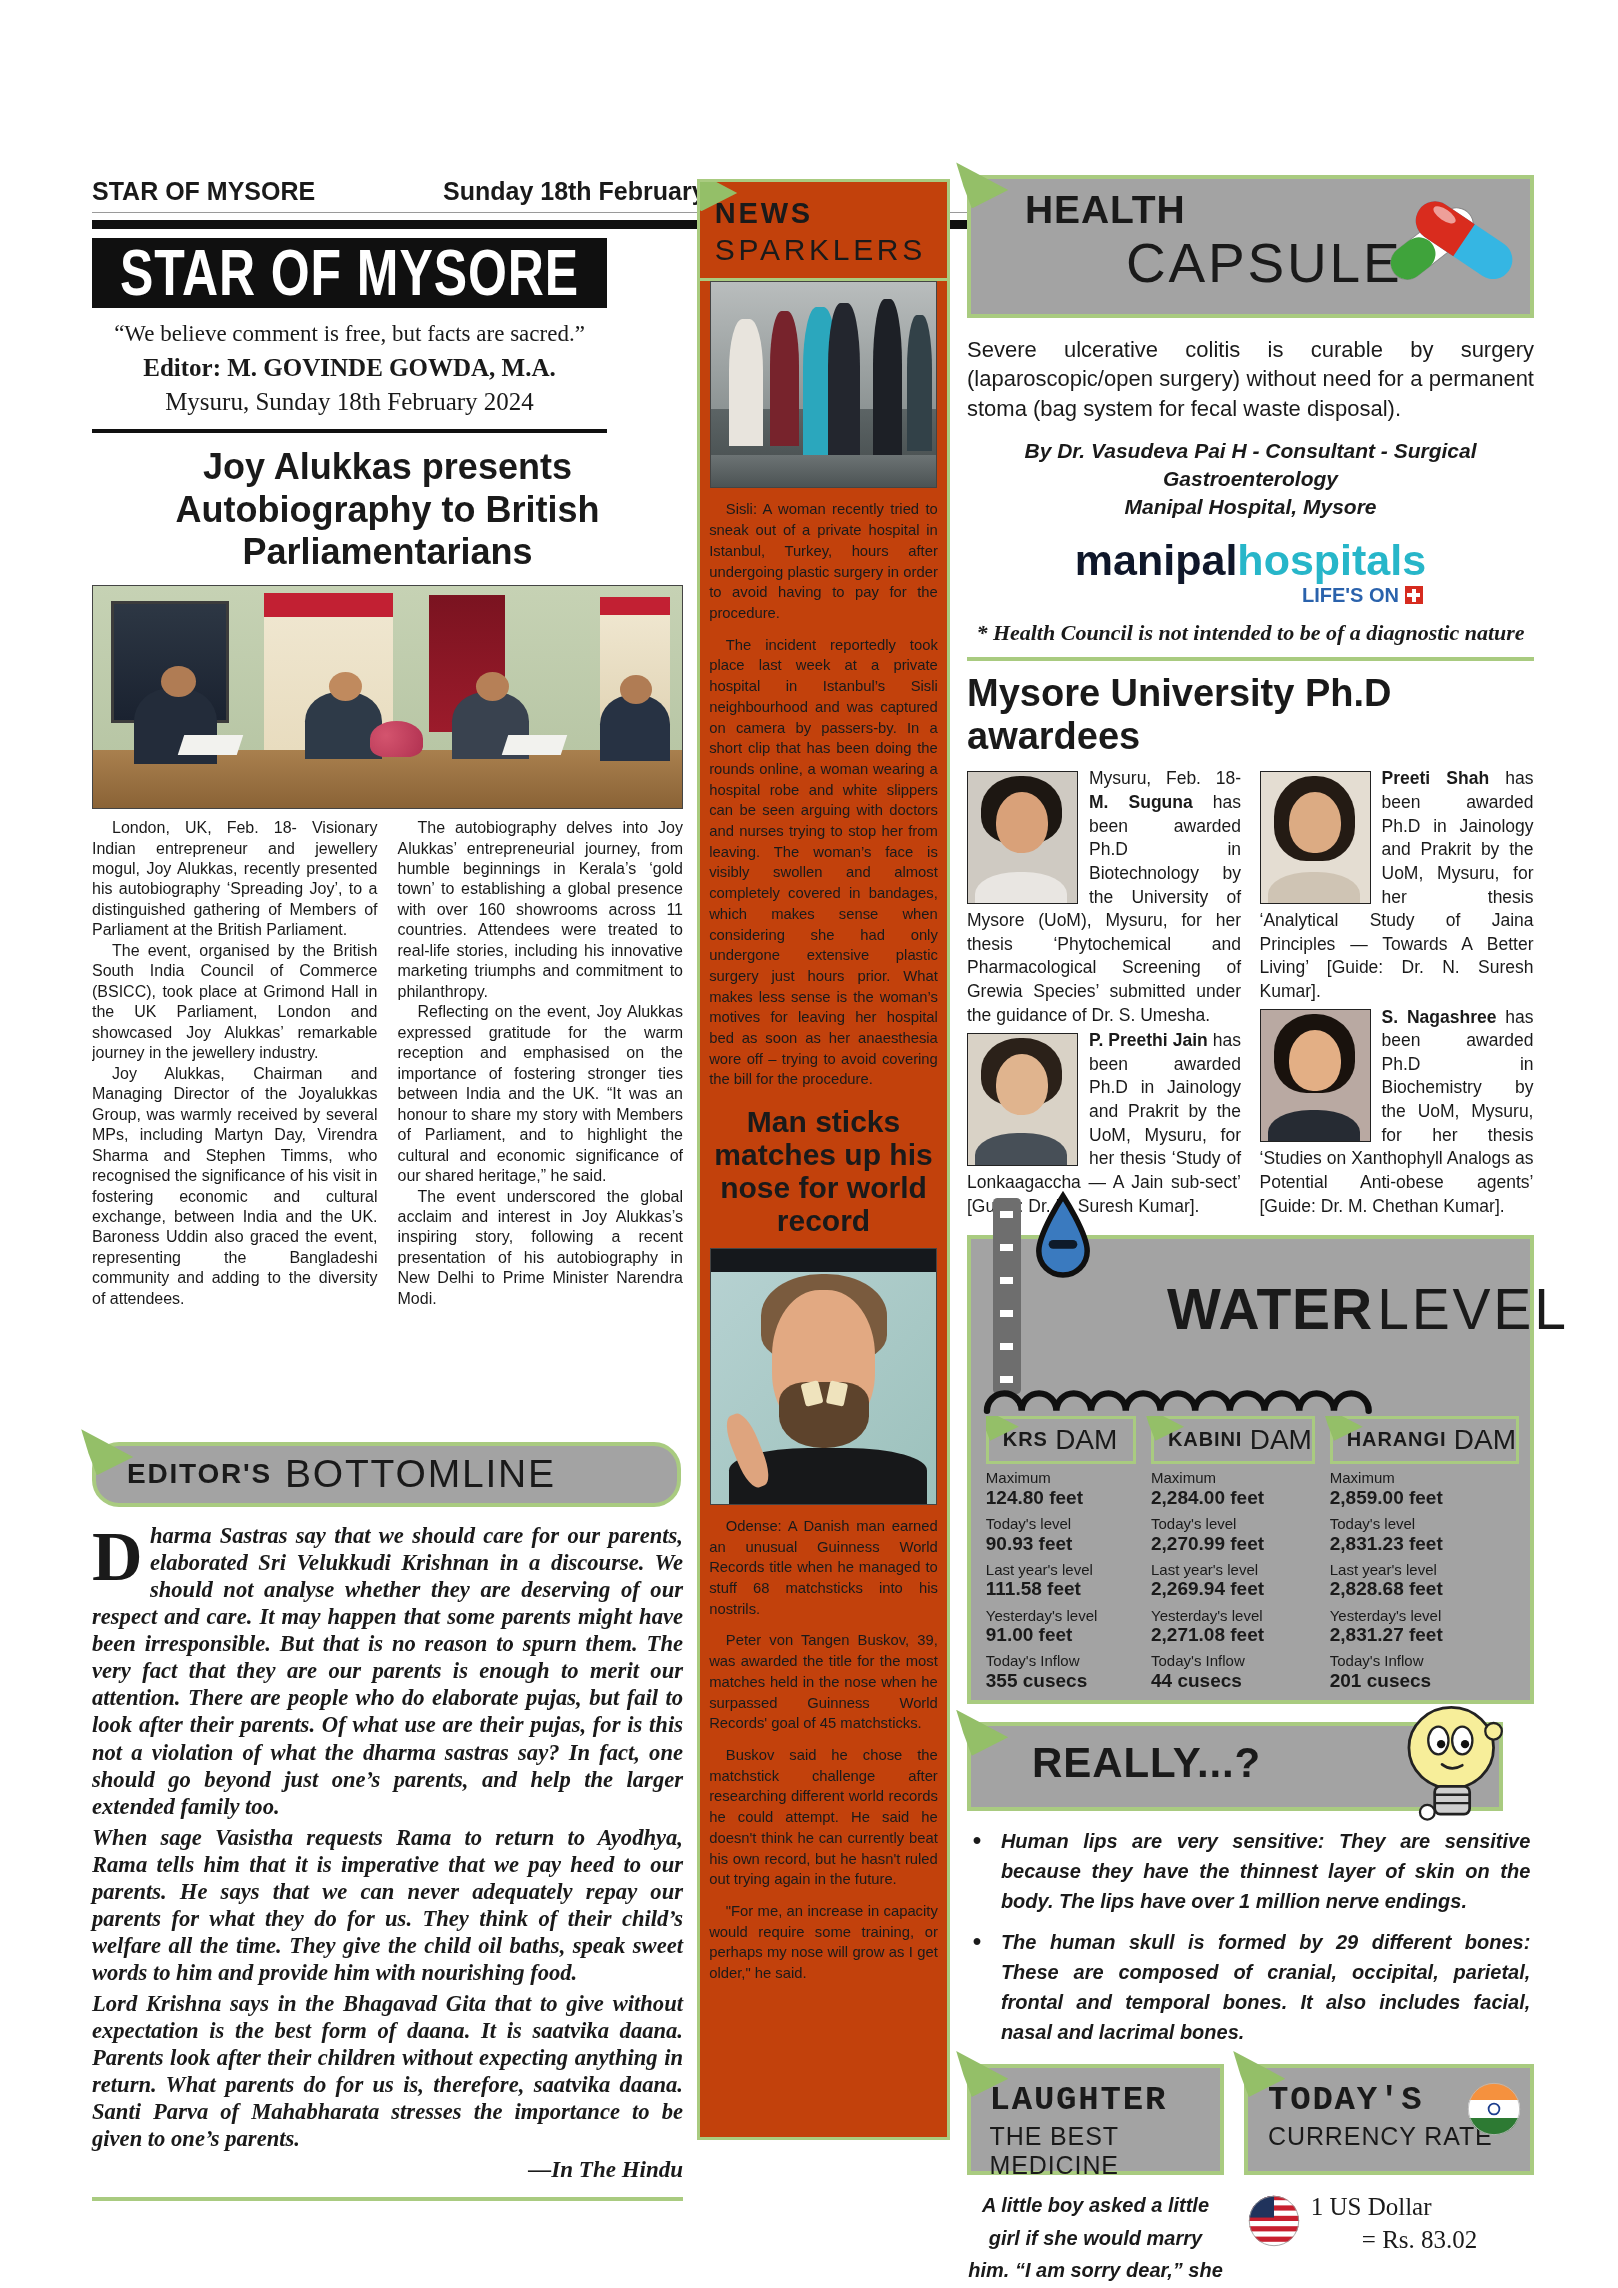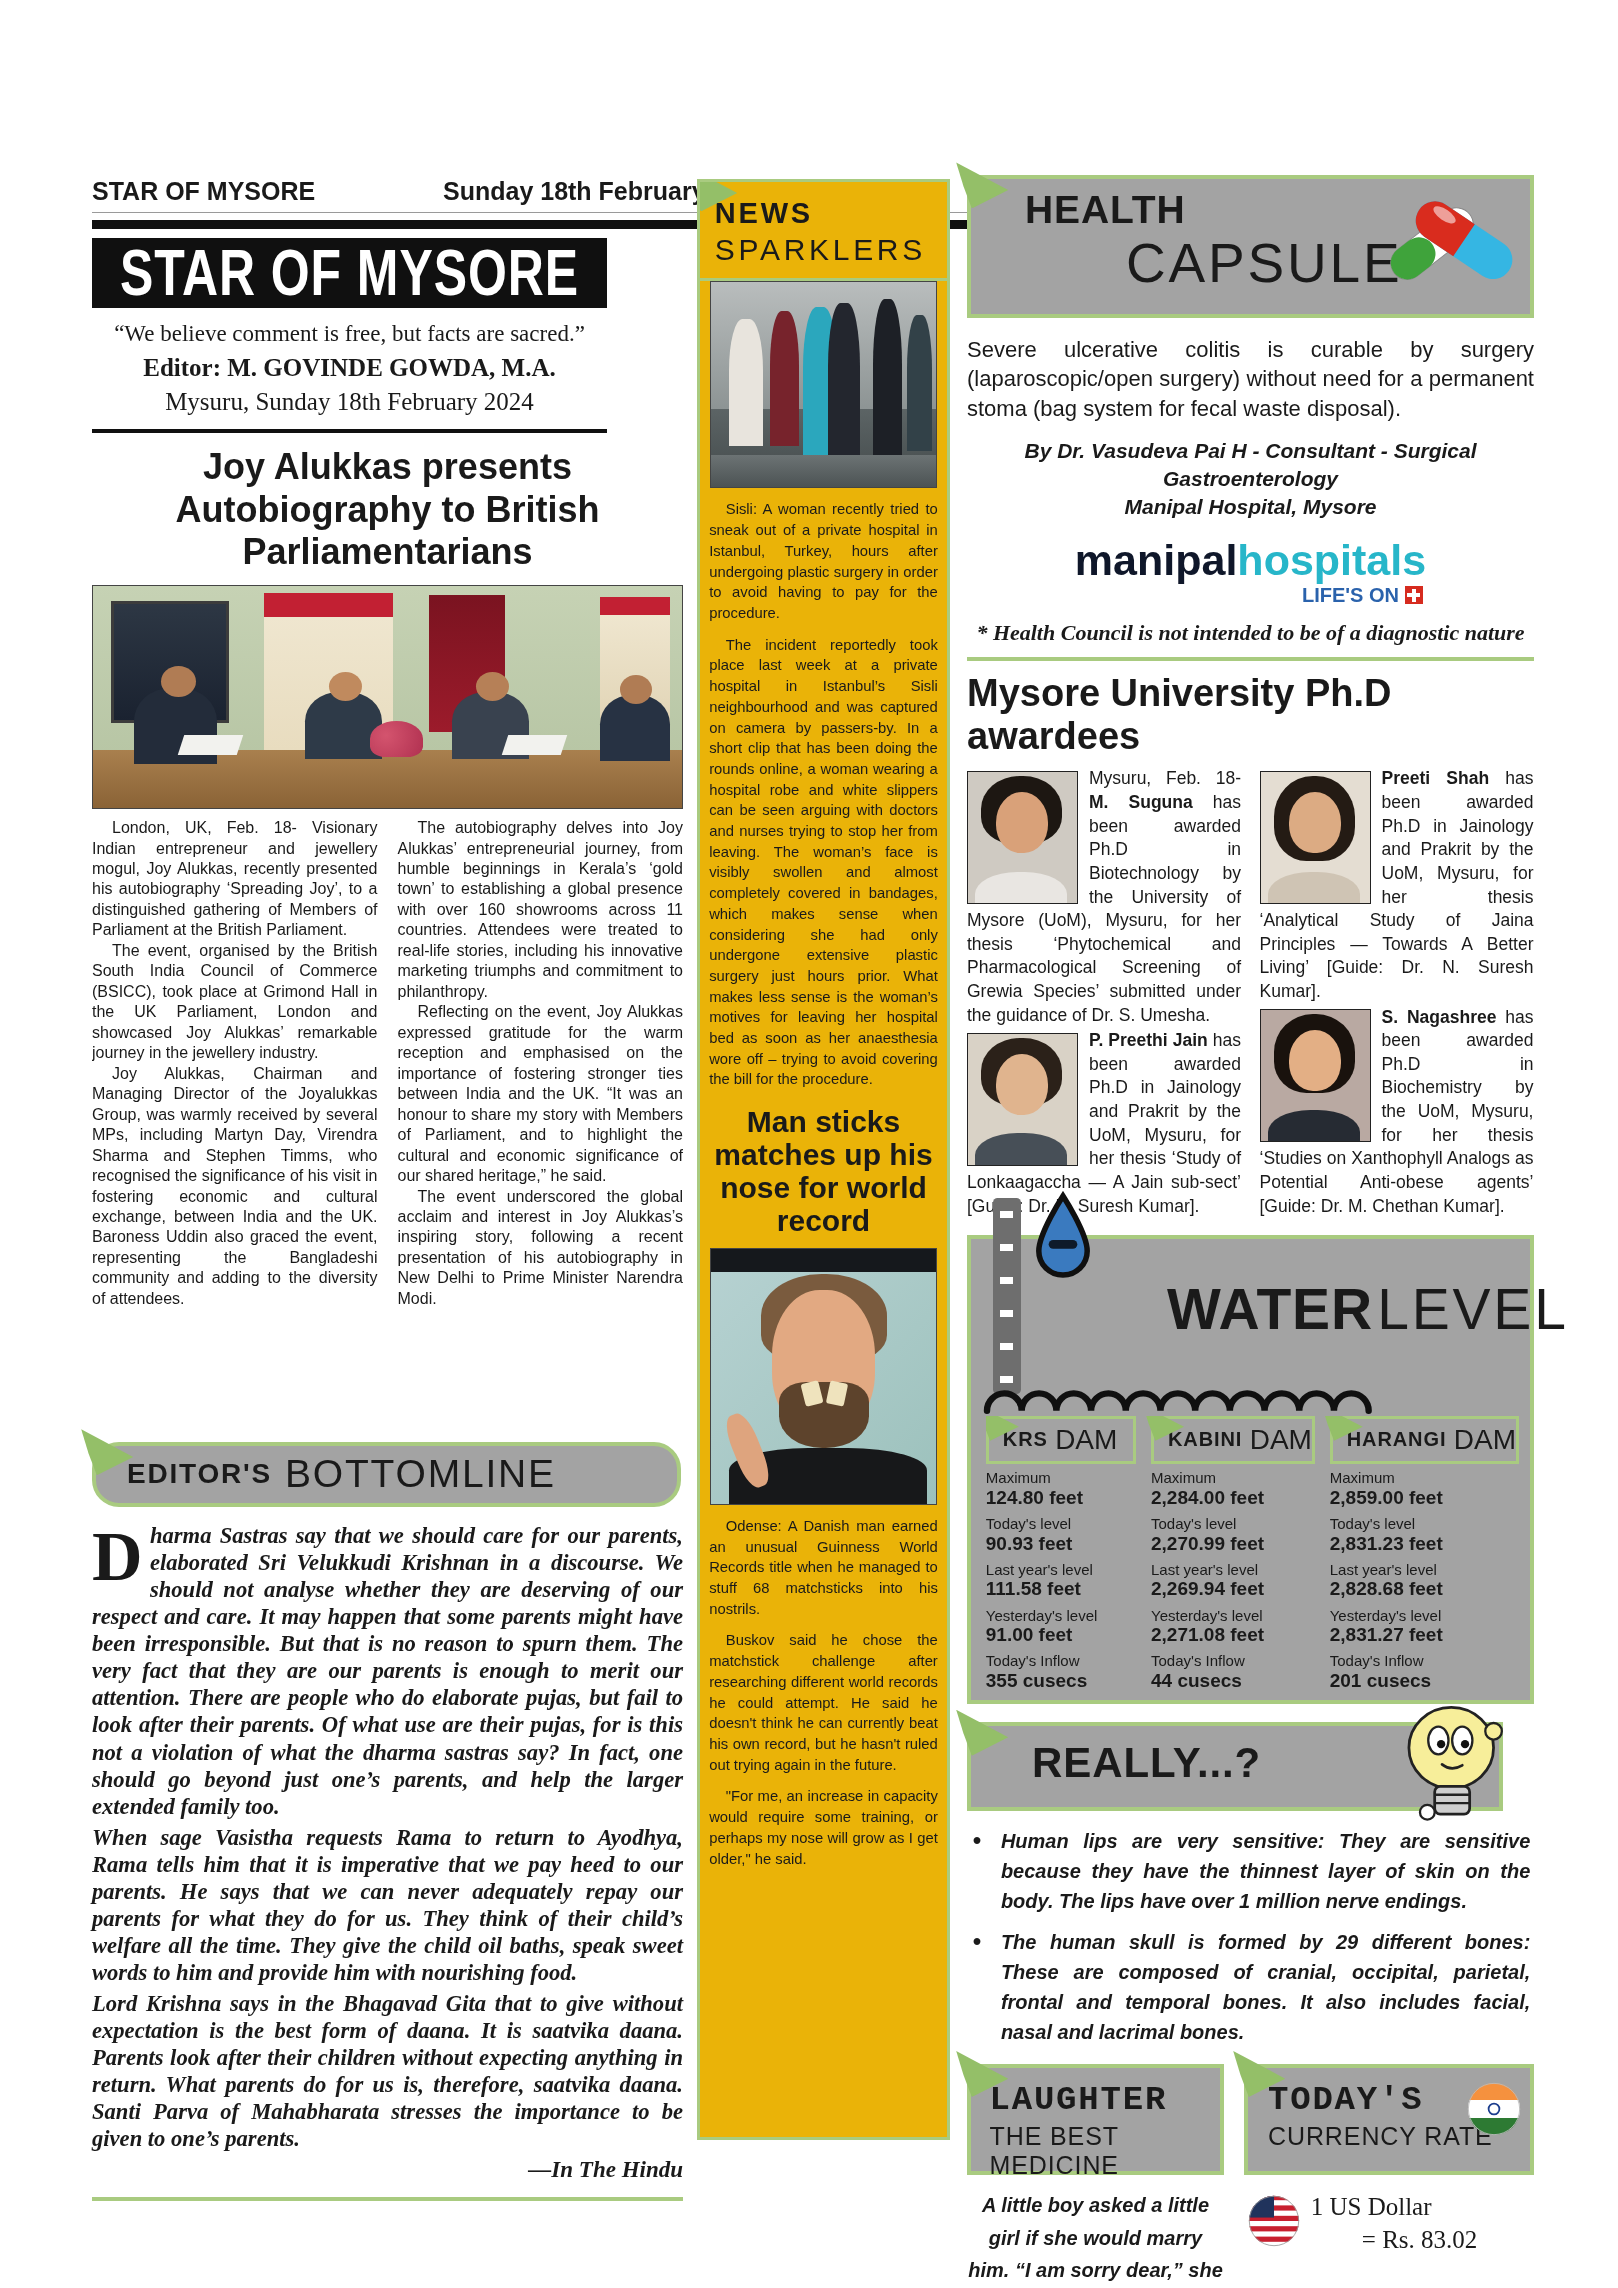--- a/index.html
+++ b/index.html
@@ -34,21 +34,21 @@
   .bl-head .inner{display:flex;align-items:center;height:100%;padding-left:31px;}
   .bl-bold{font-weight:900;font-size:28px;letter-spacing:1.8px;}
   .bl-light{font-size:39px;letter-spacing:1.8px;margin-left:13px;}
   .bl-body{margin-top:14.8px;width:591px;font-family:"Liberation Serif",serif;font-weight:bold;font-style:italic;
            font-size:22.6px;line-height:1.2;text-align:justify;}
   .bl-body p{margin:0 0 3.7px 0;}
   .dropcap{float:left;font-style:normal;font-size:70px;line-height:0.8;font-weight:bold;padding:7.4px 7.4px 0 0;}
   .attribution{text-align:right;font-family:"Liberation Serif",serif;font-weight:bold;font-style:italic;font-size:23px;margin-top:1.8px;}
   .colL .gline{width:591px;margin-top:13px;}
   
-  .colM{position:absolute;left:697px;top:179px;width:247px;height:1955px;border:3.7px solid #a9cb80;overflow:hidden;background:#eab308;}
+  .colM{position:absolute;left:697px;top:179px;width:247px;height:1955px;border:3.7px solid #a9cb80;overflow:hidden;background:#c2410c;}
   .sp-head{padding:14.8px 7.4px 11px 14.8px;border-bottom:3.7px solid #a9cb80;position:relative;}
   .sp-bold{font-weight:900;font-size:29px;letter-spacing:2.8px;}
   .sp-light{font-size:30px;letter-spacing:3.7px;margin-top:3.7px;}
   .sp-h2{font-weight:bold;font-size:30px;line-height:1.1;text-align:center;margin:14.8px 5.5px 11px 5.5px;}
   .sp-photo1{width:225px;height:205px;margin:0 auto;background:linear-gradient(#b9bdbd,#8d9494 62%,#5c6465 62%,#434a4b);}
   .sp-photo2{width:225px;height:255px;margin:0 auto;background:linear-gradient(135deg,#b7d2d2,#9cc1bc);}
   .sp-body{margin:11px 9.2px;font-size:14.8px;line-height:1.4;text-align:justify;}
   .sp-body p{margin:0 0 11px 0;text-indent:16.6px;}
   
   .colR{position:absolute;left:967px;top:175px;width:567px;}
@@ -220,20 +220,21 @@
       <div class="abs" style="left:27%;top:16%;width:46%;height:56%;border-radius:46% 46% 42% 42%;background:#e2a982;"></div>
       <div class="abs" style="left:30%;top:52%;width:40%;height:26%;border-radius:30% 30% 48% 48%;background:#5d432c;"></div>
       <div class="abs" style="left:41%;top:52%;width:8%;height:9%;background:#efe3bd;transform:rotate(-14deg);border-radius:2.8px;"></div>
       <div class="abs" style="left:52%;top:52%;width:8%;height:9%;background:#efe3bd;transform:rotate(12deg);border-radius:2.8px;"></div>
       <div class="abs" style="left:8%;bottom:0;width:88%;height:22%;border-radius:40% 40% 0 0;background:#17181a;"></div>
       <div class="abs" style="left:10%;bottom:6%;width:12%;height:30%;border-radius:40%;background:#dea47e;transform:rotate(-22deg);"></div>
     </div>
 
     <div class="sp-body">
       <p>Odense: A Danish man earned an unusual Guinness World Records title when he managed to stuff 68 matchsticks into his nostrils.</p>
+      <p>Peter von Tangen Buskov, 39, was awarded the title for the most matches held in the nose when he surpassed Guinness World Records' goal of 45 matchsticks.</p>
       <p>Buskov said he chose the matchstick challenge after researching different world records he could attempt. He said he doesn't think he can currently beat his own record, but he hasn't ruled out trying again in the future.</p>
       <p>"For me, an increase in capacity would require some training, or perhaps my nose will grow as I get older," he said.</p>
     </div>
   </div>
 
   <div class="colR">
 
     <div class="hc-box gbox">
       <div class="corner"></div>
       <div class="hc-bold">HEALTH</div>

